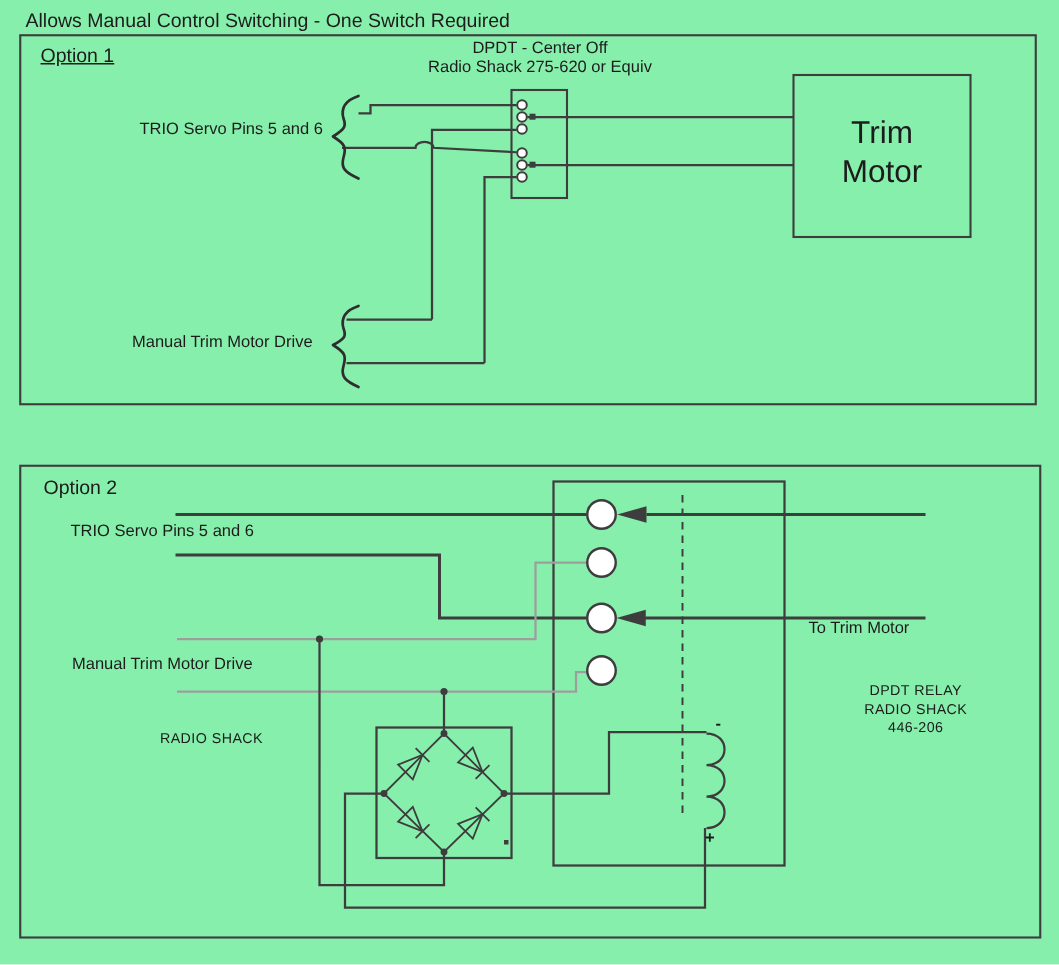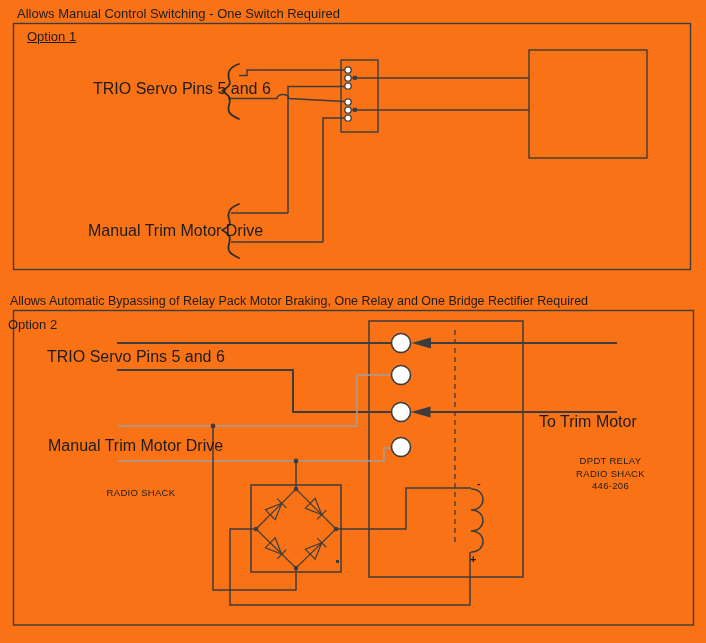--- a/index.html
+++ b/index.html
@@ -1,20 +1,20 @@
 <!DOCTYPE html>
 <html><head>
 <meta charset="utf-8">
 <style>
   html,body{margin:0;padding:0;background:#fff;}
   #canvas{
-    position:relative;width:706px;height:643px;background:#f97316;
+    position:relative;width:706px;height:643px;background:#86efac;
     font-family:"Liberation Sans", sans-serif;color:#1c1c1c;overflow:hidden;
   }
-  .lbl{position:absolute;font-size:16px;white-space:nowrap;color:#1c1c1c;}
+  .lbl{position:absolute;font-size:11px;white-space:nowrap;color:#1c1c1c;}
   .heading{font-size:13px;}
   .heading2{font-size:12.5px;}
   .optlbl{font-size:13px;}
   .swlbl{font-size:11px;line-height:13px;text-align:center;white-space:normal;}
   .motorlbl{font-size:21px;line-height:26px;text-align:center;white-space:normal;}
   .smalllbl{font-size:9.5px;letter-spacing:.3px;line-height:12.5px;text-align:center;white-space:normal;}
   .smalllbl span{display:block;padding-left:28px;}
   .polarity{font-size:11px;font-weight:bold;}
   svg{position:absolute;left:0;top:0;}
   .k{stroke:#3d3d3d;fill:none;stroke-width:1.5;}
@@ -146,27 +146,31 @@
       <circle class="solid" cx="336" cy="529" r="2.3"></circle>
       <circle class="solid" cx="296" cy="568" r="2.3"></circle>
       <circle class="solid" cx="256" cy="529" r="2.3"></circle>
       <rect class="solid" x="336" y="560" width="3" height="3"></rect>
     </g>
   </svg>
 
   <div class="lbl heading" style="left:17px;top:6px;">Allows Manual Control Switching - One Switch Required</div>
   <div class="lbl optlbl" style="left:27px;top:29px;text-decoration:underline;">Option 1</div>
 
+  <div class="lbl swlbl" style="left:270px;top:26px;width:180px;">
+    <span style="display:block;">DPDT - Center Off</span>
+    <span style="display:block;">Radio Shack 275-620 or Equiv</span>
+  </div>
 
   <div class="lbl" style="left:93px;top:80px;">TRIO Servo Pins 5 and 6</div>
   <div class="lbl" style="left:88px;top:222px;">Manual Trim Motor Drive</div>
 
+  <div class="lbl motorlbl" style="left:553px;top:76px;width:70px;">Trim Motor</div>
 
-  <div class="lbl heading2" style="left:10px;top:294px;">Allows Automatic Bypassing of Relay Pack Motor Braking, One Relay and One Bridge Rectifier Required</div>
-  <div class="lbl optlbl" style="left:8px;top:317px;">Option 2</div>
+  <div class="lbl optlbl" style="left:29px;top:317px;">Option 2</div>
 
   <div class="lbl" style="left:47px;top:348px;">TRIO Servo Pins 5 and 6</div>
   <div class="lbl" style="left:48px;top:437px;">Manual Trim Motor Drive</div>
   <div class="lbl" style="left:539px;top:366px;margin-top:47px;">To Trim Motor</div>
 
   <div class="lbl smalllbl" style="left:52px;top:487px;width:150px;">
     <span>RADIO SHACK</span>
   </div>
 
   <div class="lbl smalllbl" style="left:524px;top:455px;width:145px;">

